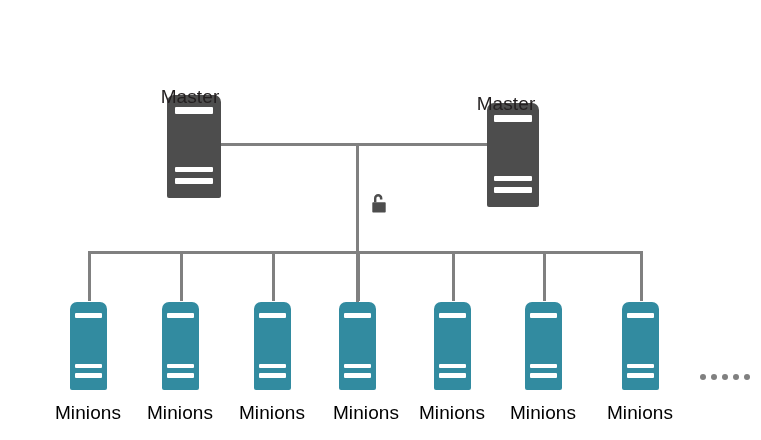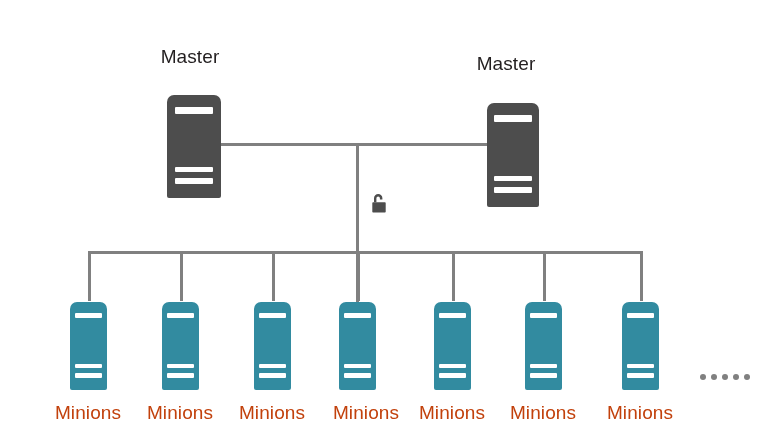--- a/index.html
+++ b/index.html
@@ -18,25 +18,26 @@
     overflow: hidden;
   }
   .node-label {
     position: absolute;
     font-size: 19px;
     color: #231f20;
     white-space: nowrap;
     text-align: center;
     line-height: 1;
     letter-spacing: 0.1px;
+    margin-top: 40px;
   }
   .minion-label {
     position: absolute;
     font-size: 19px;
-    color: #c2410c;
+    color: #000000;
     white-space: nowrap;
     text-align: center;
     line-height: 1;
     letter-spacing: 0.1px;
   }
   
   .server {
     position: absolute;
     border-radius: 7px 7px 2px 2px;
   }

